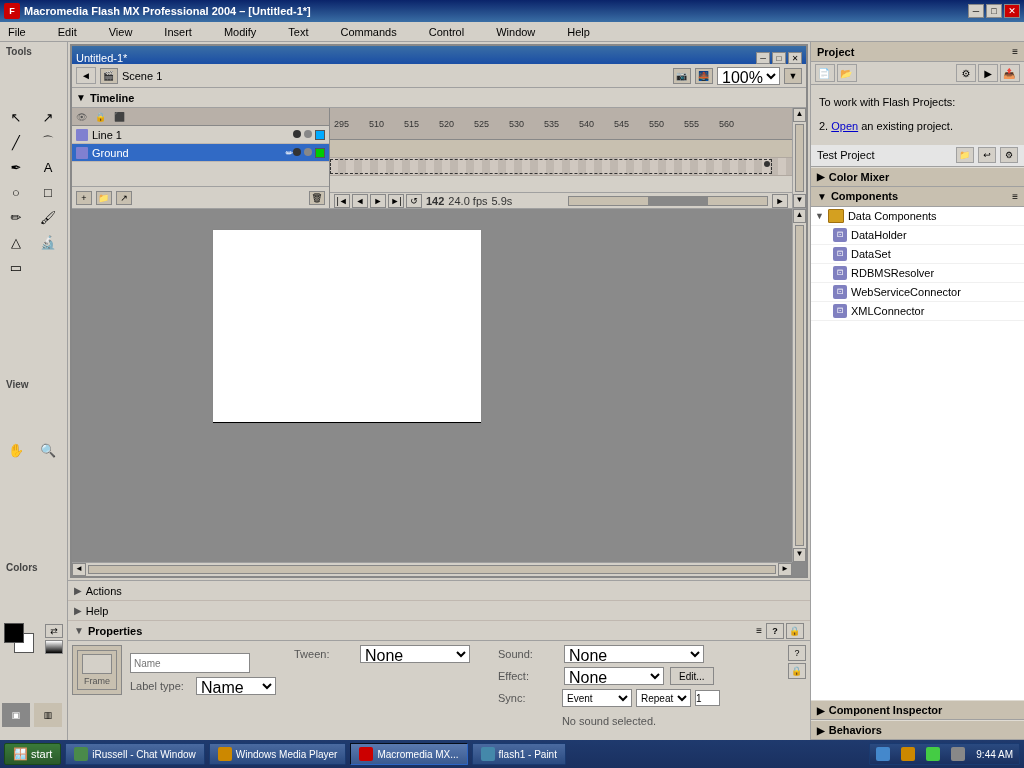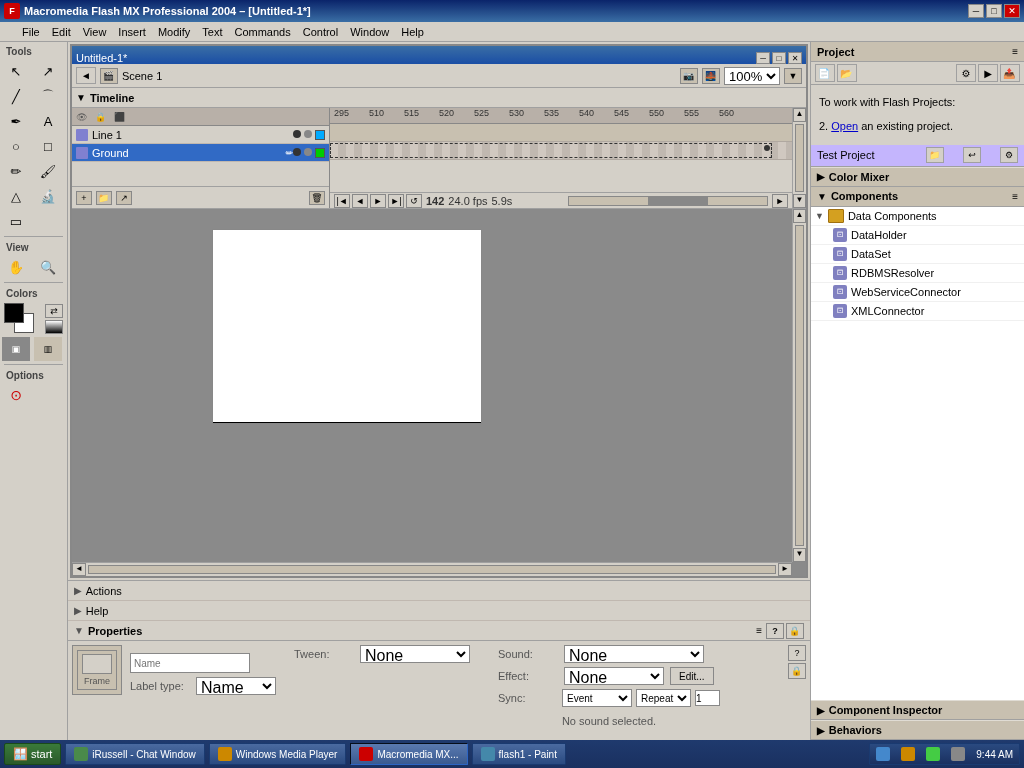--- a/index.html
+++ b/index.html
@@ -20,22 +20,23 @@
     #titlebar .win-controls { display: flex; gap: 2px; }
     #titlebar .win-btn { width: 16px; height: 14px; background: #d4d0c8; border: 1px solid #888; font-size: 9px; display: flex; align-items: center; justify-content: center; cursor: pointer; color: #000; }
     #titlebar .win-btn.close-btn { background: #cc0000; color: white; }
 
     
     #menubar {
       background: #d4d0c8;
       height: 20px;
       display: flex;
       align-items: center;
-      padding: 0 16px;
+      padding: 0 2px;
       border-bottom: 1px solid #a0a0a0;
+      gap: 20px;
     }
     #menubar .menu-item {
       padding: 2px 6px;
       cursor: pointer;
       font-size: 11px;
     }
 
     
     #main-layout {
       display: flex;
@@ -44,20 +45,21 @@
     }
 
     
     #toolbox {
       width: 68px;
       background: #d4d0c8;
       border-right: 1px solid #a0a0a0;
       display: flex;
       flex-direction: column;
       padding: 2px;
+      gap: 46px;
     }
     .tools-label, .view-label, .colors-label, .options-label {
       font-size: 10px;
       color: #444;
       padding: 2px 4px;
       font-weight: bold;
     }
     .tool-grid {
       display: grid;
       grid-template-columns: 1fr 1fr;
@@ -115,21 +117,21 @@
       height: 24px;
       display: flex;
       align-items: center;
       padding: 0 4px;
       gap: 4px;
       border-bottom: 1px solid #a0a0a0;
     }
     .nav-btn { padding: 2px 4px; background: #d4d0c8; border: 1px solid #a0a0a0; cursor: pointer; font-size: 10px; }
     .scene-label { display: flex; align-items: center; gap: 4px; font-size: 11px; }
     .nav-spacer { flex: 1; }
-    .zoom-select { height: 18px; font-size: 13px; background: white; border: 1px solid #888; }
+    .zoom-select { height: 18px; font-size: 16px; background: white; border: 1px solid #888; }
     .nav-icon { width: 18px; height: 16px; background: #c8c0b0; border: 1px solid #888; display: flex; align-items: center; justify-content: center; font-size: 9px; }
 
     
     #timeline-panel {
       background: #d4d0c8;
       border-bottom: 1px solid #a0a0a0;
     }
     #timeline-header {
       background: #d4d0c8;
       height: 20px;
@@ -147,23 +149,24 @@
       height: 100px;
     }
     #layer-panel {
       width: 258px;
       background: #d4d0c8;
       border-right: 1px solid #888;
       display: flex;
       flex-direction: column;
     }
     .timeline-ruler {
-      height: 16px;
+      height: 32px;
       background: #b8b0a8;
       display: flex;
+      align-items: center;
       padding-left: 4px;
       font-size: 9px;
       color: #333;
       border-bottom: 1px solid #888;
       overflow: hidden;
     }
     .ruler-marks { display: flex; gap: 0px; font-size: 9px; color: #333; white-space: nowrap; }
     .ruler-mark { min-width: 35px; }
     .layer-row {
       height: 18px;
@@ -360,24 +363,24 @@
       gap: 2px;
       padding: 2px 4px;
       border-bottom: 1px solid #a0a0a0;
     }
     .proj-btn { width: 20px; height: 18px; background: #d4d0c8; border: 1px solid #a0a0a0; cursor: pointer; font-size: 10px; display: flex; align-items: center; justify-content: center; }
     #test-project-bar {
       height: 22px;
       display: flex;
       align-items: center;
       padding: 0 6px;
-      background: #c4b5fd;
+      background: #e5e5e5;
       border-bottom: 1px solid #a0a0a0;
       font-size: 11px;
-      gap: 19px;
+      gap: 4px;
     }
     .test-proj-btn { width: 18px; height: 16px; background: #d4d0c8; border: 1px solid #a0a0a0; cursor: pointer; font-size: 9px; display: flex; align-items: center; justify-content: center; }
 
     #components-panel { flex: 1; display: flex; flex-direction: column; overflow: hidden; }
     #components-header {
       background: #c8c0b0;
       height: 20px;
       display: flex;
       align-items: center;
       padding: 0 6px;

